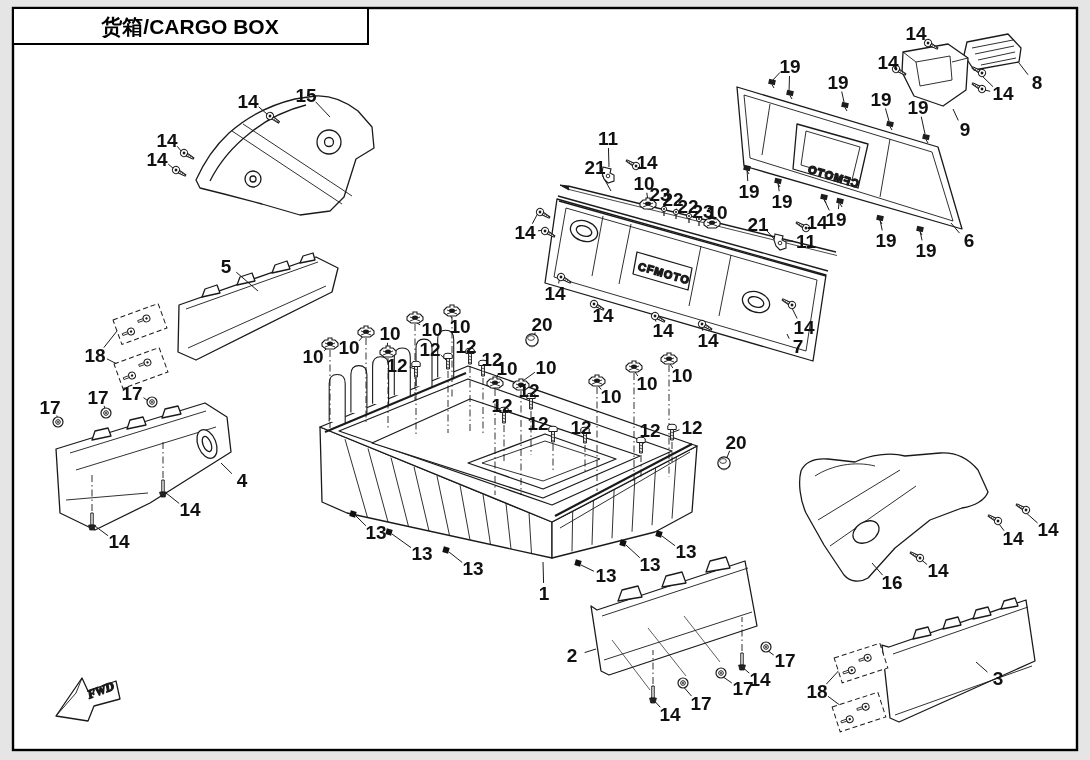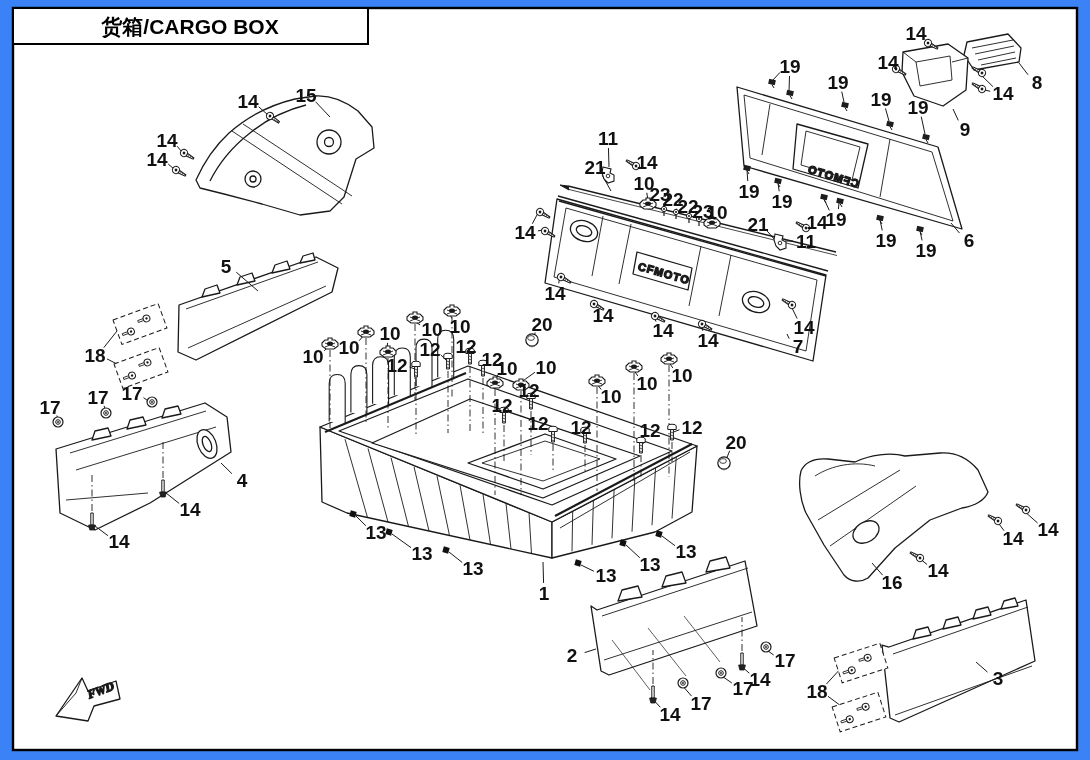--- a/index.html
+++ b/index.html
@@ -1,16 +1,16 @@
 <!DOCTYPE html>
 <html><head>
 <meta charset="utf-8">
 <style>
   html,body{margin:0;padding:0;background:#fff;}
-  #page{position:relative;width:1090px;height:760px;background:#3b82f6;overflow:hidden;}
+  #page{position:relative;width:1090px;height:760px;background:#e5e5e5;overflow:hidden;}
   svg{position:absolute;left:0;top:0;}
   .lbl{font:700 19px "Liberation Sans",sans-serif;fill:#111;}
   .ttl{font:700 21px "Liberation Sans",sans-serif;fill:#000;}
   .logo{font:700 11px "Liberation Sans",sans-serif;fill:#222;letter-spacing:1px;}
   .fwd{font:700 12px "Liberation Serif",serif;fill:#111;font-style:italic;}
   .ln{stroke:#1a1a1a;fill:none;}
   .pt{stroke:#1a1a1a;fill:#ffffff;stroke-width:1.3;stroke-linejoin:round;}
   .thin{stroke:#1a1a1a;fill:none;stroke-width:0.9;}
 </style>
 </head>

